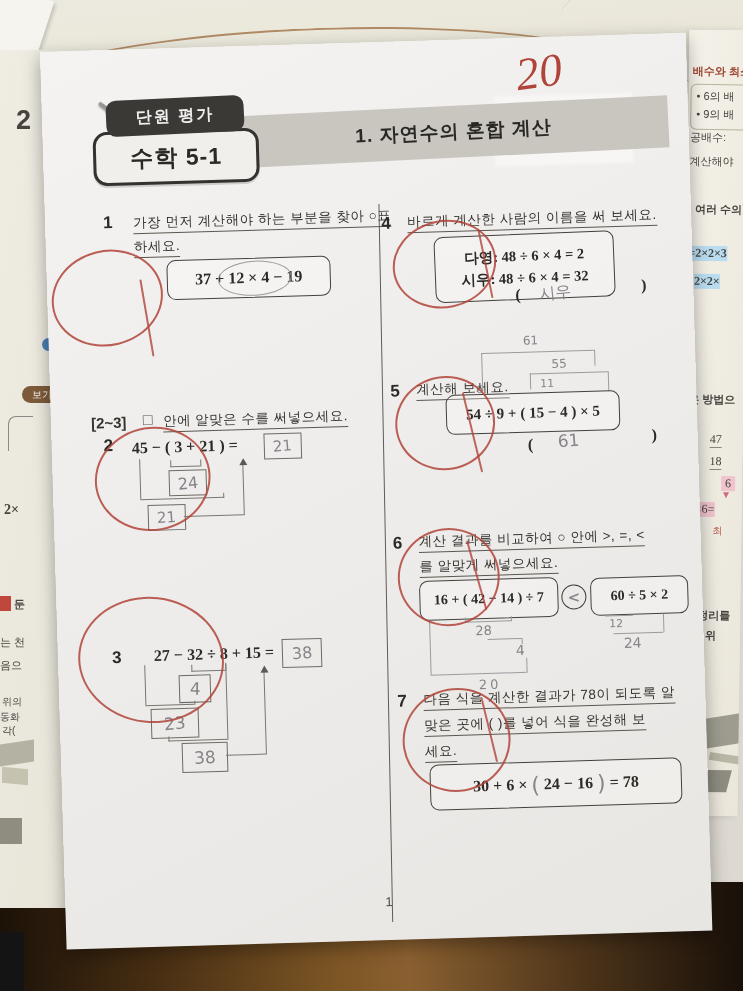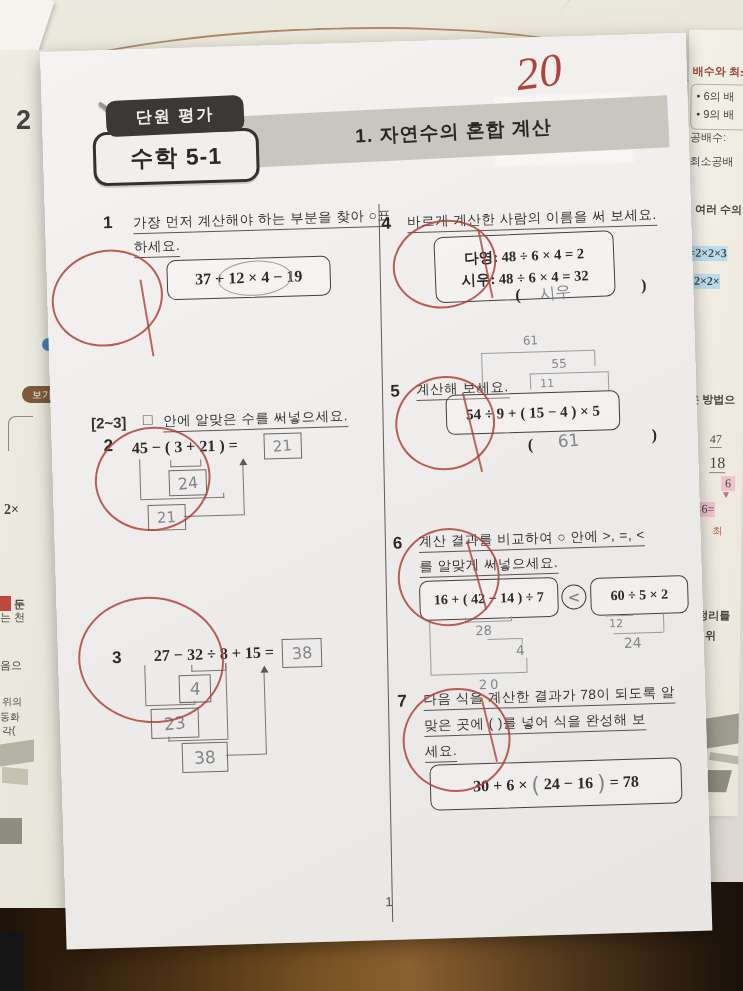--- a/index.html
+++ b/index.html
@@ -69,43 +69,43 @@
   <div class="wood"></div>
 
   <div class="left-page">
     <div class="frag" style="left:16px;top:55px;font-size:27px;font-weight:700;">2</div>
     <div style="position:absolute;left:42px;top:288px;width:20px;height:13px;background:#4a7fb5;border-radius:7px;"></div>
     <div style="position:absolute;left:22px;top:336px;width:40px;height:17px;background:#7d5b3a;border-radius:9px;color:#f4efe8;font-size:10px;display:flex;align-items:center;justify-content:center;">보기</div>
     <div style="position:absolute;left:8px;top:366px;width:24px;height:34px;border-left:1.5px solid #8a8a86;border-top:1.5px solid #8a8a86;border-top-left-radius:8px;"></div>
     <div class="frag" style="left:4px;top:452px;font-size:14px;font-family:'Liberation Serif',serif;font-weight:700;">2×</div>
     <div style="position:absolute;left:0;top:546px;width:11px;height:15px;background:#c0473c;"></div>
     <div class="frag" style="left:14px;top:547px;font-weight:700;">둔</div>
-    <div class="frag" style="left:0;top:560px;">는 천</div>
+    <div class="frag" style="left:0;top:585px;">는 천</div>
     <div class="frag" style="left:0;top:608px;">음으</div>
     <div class="frag" style="left:2px;top:645px;font-size:10px;">위의</div>
     <div class="frag" style="left:0;top:660px;font-size:10px;">동화</div>
     <div class="frag" style="left:2px;top:674px;font-size:10px;">각(</div>
     <div class="illu" style="left:0;top:692px;width:34px;height:22px;transform:skewY(-8deg);background:#b4b2a2;"></div>
     <div class="illu" style="left:2px;top:718px;width:26px;height:16px;transform:skewY(6deg);background:#c6c2b0;"></div>
     <div class="illu" style="left:0;top:768px;width:22px;height:26px;background:#8f8c80;"></div>
   </div>
 
   <div class="right-page">
     <div class="frag" style="left:4px;top:34px;color:#9c4632;font-weight:700;">배수와 최소</div>
     <div class="mini-box" style="left:2px;top:54px;width:70px;height:44px;"></div>
     <div class="frag" style="left:8px;top:59px;">• 6의 배</div>
     <div class="frag" style="left:8px;top:77px;">• 9의 배</div>
     <div class="frag" style="left:2px;top:100px;">공배수:</div>
-    <div class="frag" style="left:2px;top:124px;">최소공배</div>
+    <div class="frag" style="left:2px;top:124px;">계산해야</div>
     <div class="frag" style="left:8px;top:172px;font-weight:700;">여러 수의</div>
     <div class="frag hl-blue" style="left:2px;top:216px;font-size:12px;font-family:'Liberation Serif',serif;font-weight:700;">=2×2×3</div>
     <div class="frag hl-blue" style="left:8px;top:244px;font-size:12px;font-family:'Liberation Serif',serif;font-weight:700;">2×2×</div>
     <div class="frag" style="left:4px;top:362px;font-weight:700;">은 방법으</div>
     <div class="frag" style="left:26px;top:402px;font-size:12px;font-family:'Liberation Serif',serif;border-bottom:1px solid #8a867c;">47</div>
-    <div class="frag" style="left:26px;top:424px;font-size:16px;font-family:'Liberation Serif',serif;border-bottom:1px solid #8a867c;">18</div>
+    <div class="frag" style="left:26px;top:424px;font-size:12px;font-family:'Liberation Serif',serif;border-bottom:1px solid #8a867c;">18</div>
     <div class="frag hl-pink" style="left:38px;top:446px;font-size:12px;font-family:'Liberation Serif',serif;padding:0 4px;">6</div>
     <div style="position:absolute;left:40px;top:462px;width:0;height:0;border-left:3px solid transparent;border-right:3px solid transparent;border-top:6px solid #d06a7c;"></div>
     <div class="frag hl-pink" style="left:6px;top:472px;font-size:12px;font-family:'Liberation Serif',serif;">5×6=</div>
     <div class="frag" style="left:30px;top:494px;color:#b85548;font-size:10px;">최</div>
     <div class="frag" style="left:16px;top:578px;font-weight:700;">정리를</div>
     <div class="frag" style="left:10px;top:598px;font-weight:700;">로 위</div>
     <div class="frag" style="left:4px;top:636px;font-size:10px;">전은</div>
     <div class="frag" style="left:4px;top:652px;font-size:10px;">책은</div>
     <div class="frag" style="left:6px;top:668px;font-size:10px;">기를</div>
     <div class="illu" style="left:24px;top:686px;width:36px;height:30px;transform:skewY(-10deg);background:#9d9c8e;"></div>

